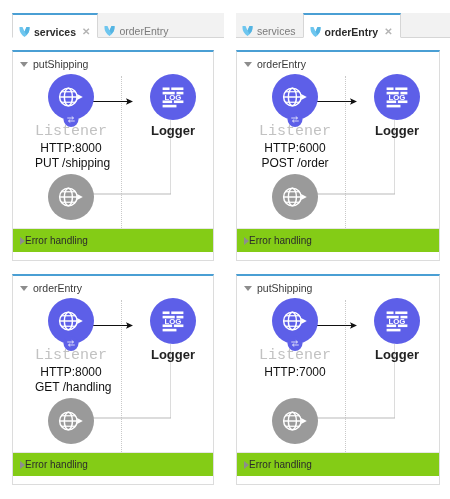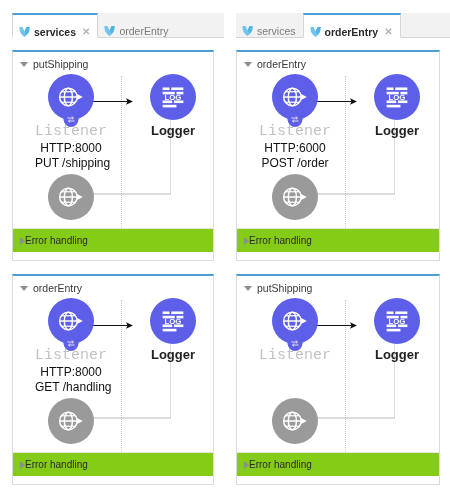--- a/index.html
+++ b/index.html
@@ -598,20 +598,21 @@
                 <path d="M23 12.5 L23 19.5 L29.5 16 Z" fill="#ffffff"></path>
               </svg>
               <span class="badge">
                 <svg width="9" height="9" viewBox="0 0 12 12" xmlns="http://www.w3.org/2000/svg">
                   <path d="M1 4 L9 4 M7 2 L9.5 4 L7 6" fill="none" stroke="#ffffff" stroke-width="1"></path>
                   <path d="M11 8 L3 8 M5 6 L2.5 8 L5 10" fill="none" stroke="#ffffff" stroke-width="1"></path>
                 </svg>
               </span>
             </div>
             <div class="sublabel">Listener</div>
+            <div class="config">HTTP:7000</div>
           </div>
 
           <div class="node n-logger">
             <div class="bubble blue">
               <svg width="26" height="26" viewBox="0 0 30 30" xmlns="http://www.w3.org/2000/svg">
                 <rect x="3" y="4" width="8" height="3" fill="#ffffff"></rect>
                 <rect x="13" y="4" width="14" height="3" fill="#ffffff"></rect>
                 <rect x="3" y="9" width="14" height="3" fill="#ffffff"></rect>
                 <rect x="19" y="9" width="8" height="3" fill="#ffffff"></rect>
                 <rect x="3" y="19" width="11" height="3" fill="#ffffff"></rect>

